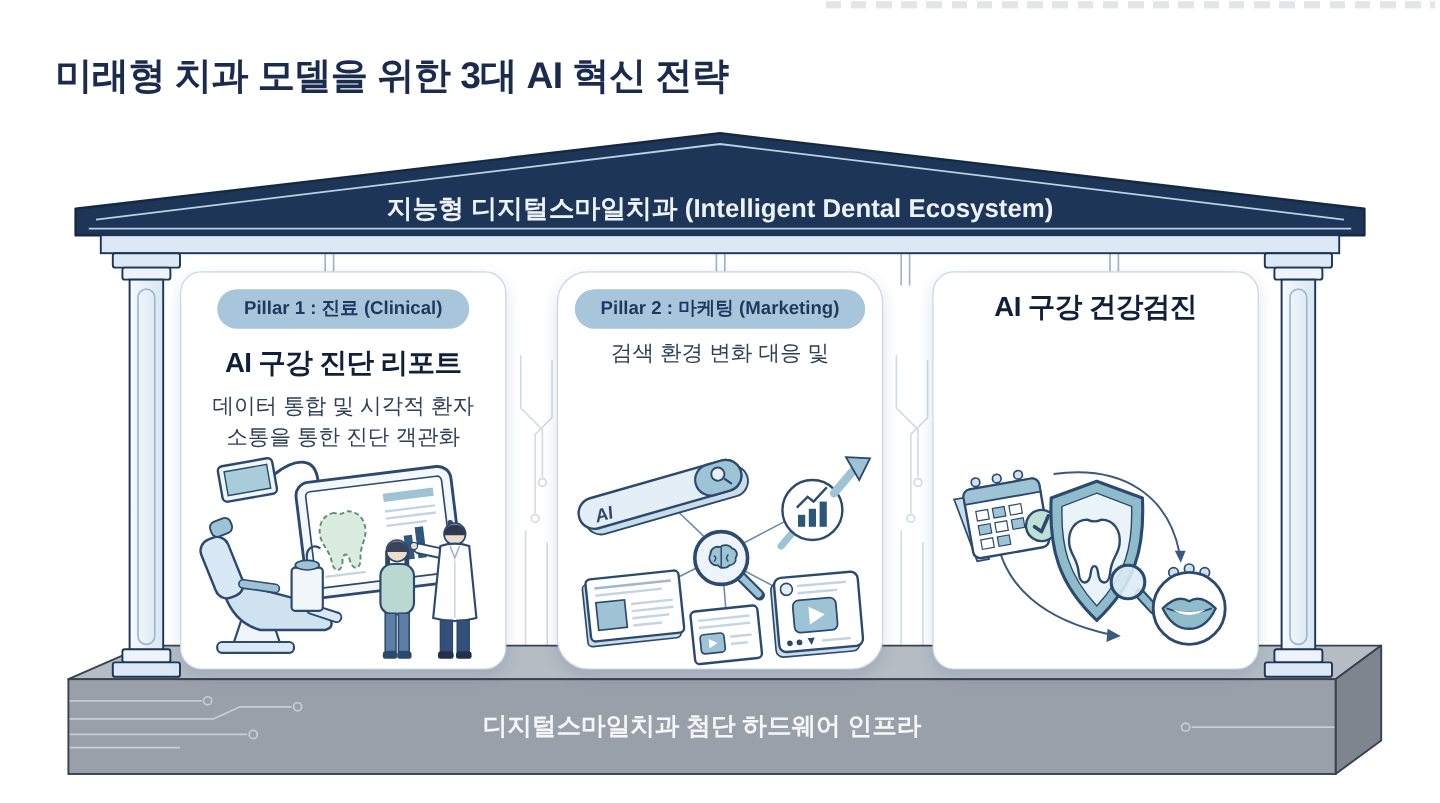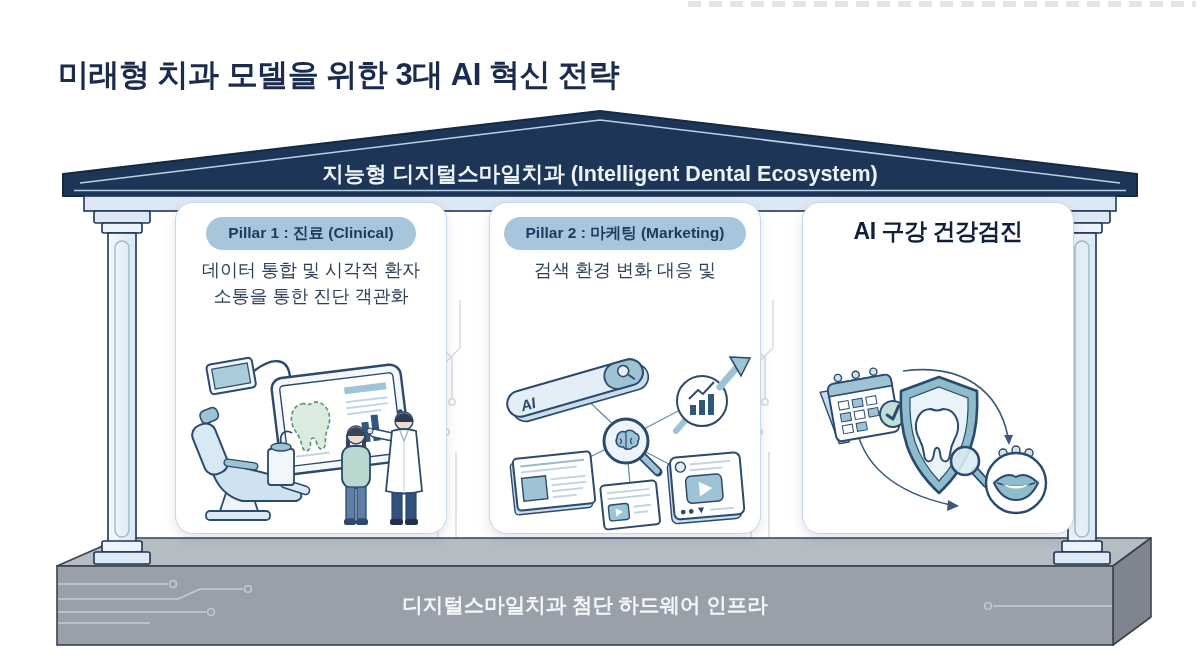--- a/index.html
+++ b/index.html
@@ -5,31 +5,31 @@
   html,body{margin:0;padding:0;background:#ffffff;}
   .stage{
     position:relative;width:1200px;height:669px;overflow:hidden;background:#ffffff;
     font-family:"Liberation Sans","DejaVu Sans",sans-serif;
   }
   .top-artifact{
     position:absolute;left:688px;top:1px;width:508px;height:6px;opacity:.35;
     background:repeating-linear-gradient(90deg,#aeb4be 0 13px,transparent 13px 21px);
   }
   .page-title{
-    position:absolute;left:42px;top:38px;margin:16px;
+    position:absolute;left:42px;top:38px;margin:4px;
     font-size:31px;font-weight:800;letter-spacing:-0.5px;color:#1a2b4d;
   }
   .bg-svg{position:absolute;left:0;top:0;z-index:0;}
   .card{
-    position:absolute;top:202px;width:272px;height:332px;z-index:2;
+    position:absolute;top:226px;width:272px;height:332px;z-index:2;
     background:#ffffff;border:1.5px solid #c7d7e5;border-radius:18px;
     box-shadow:0 5px 12px rgba(40,70,110,0.14);
-    text-align:center;box-sizing:border-box;margin-left:25px;
-  }
-  .card1{left:150px;} .card2{left:464px;} .card3{left:777px;}
+    text-align:center;box-sizing:border-box;
+  }
+  .card1{left:150px;} .card2{left:464px;border-radius:26px;} .card3{left:777px;}
   .badge{
     display:inline-block;margin-top:14px;padding:6px 22px;border-radius:999px;
     background:#a7c5db;color:#1d3a5e;font-size:15.5px;font-weight:700;white-space:nowrap;
   }
   .card-title{
     margin:13px 0 0 0;font-size:23px;font-weight:800;letter-spacing:-0.5px;color:#101f3a;
   }
   .card-desc{
     margin:7px 0 0 0;font-size:18px;line-height:1.45;color:#2e4058;font-weight:500;
   }
@@ -109,20 +109,21 @@
     <g>
         <use href="#column-left"></use>
       </g>
     <g>
         <use href="#column-left" transform="translate(960,0)"></use>
       </g>
   </svg>
 
   <div class="card card1">
     <div class="badge">Pillar 1 : 진료 (Clinical)</div>
+    <h2 class="card-title">AI 구강 진단 리포트</h2>
     <p class="card-desc">
       <span>데이터 통합 및 시각적 환자</span><br>
       <span>소통을 통한 진단 객관화</span>
     </p>
     <div class="illus">
       <svg width="272" height="188" viewBox="0 0 272 188">
 
         <g transform="rotate(-10 55 32)">
           <rect x="32" y="18" width="46" height="30" rx="4" fill="#f0f6fa" stroke="#2b4a6e" stroke-width="2"></rect>
           <rect x="37" y="23" width="36" height="20" fill="#a9cdd8" stroke="#2b4a6e" stroke-width="1.2"></rect>

